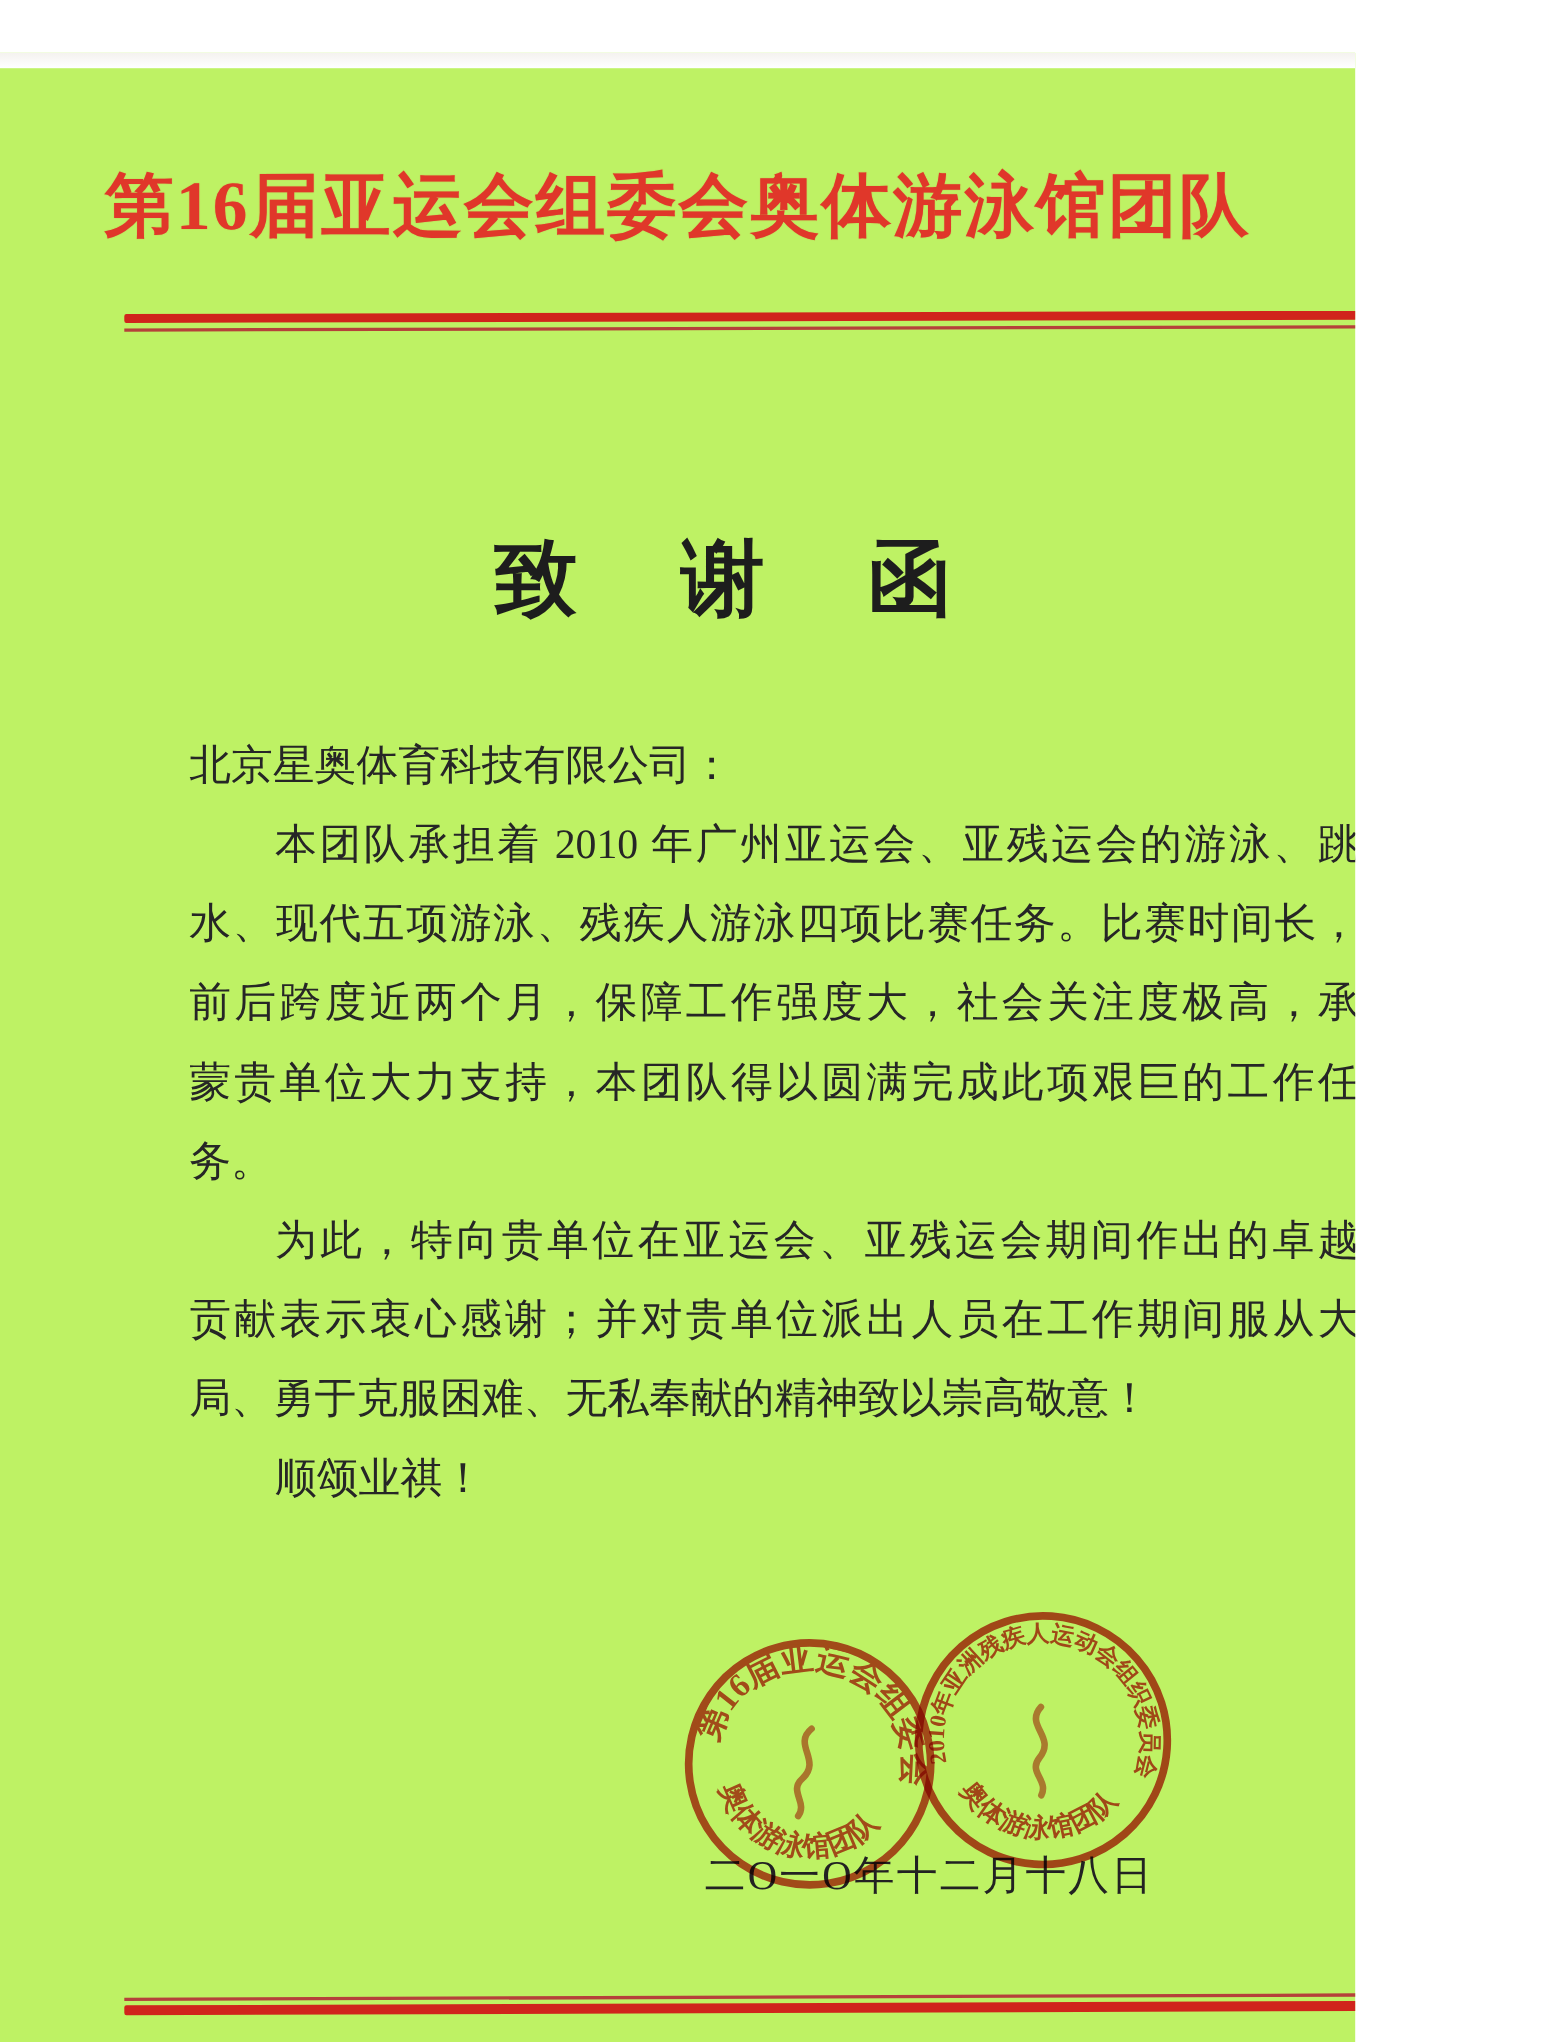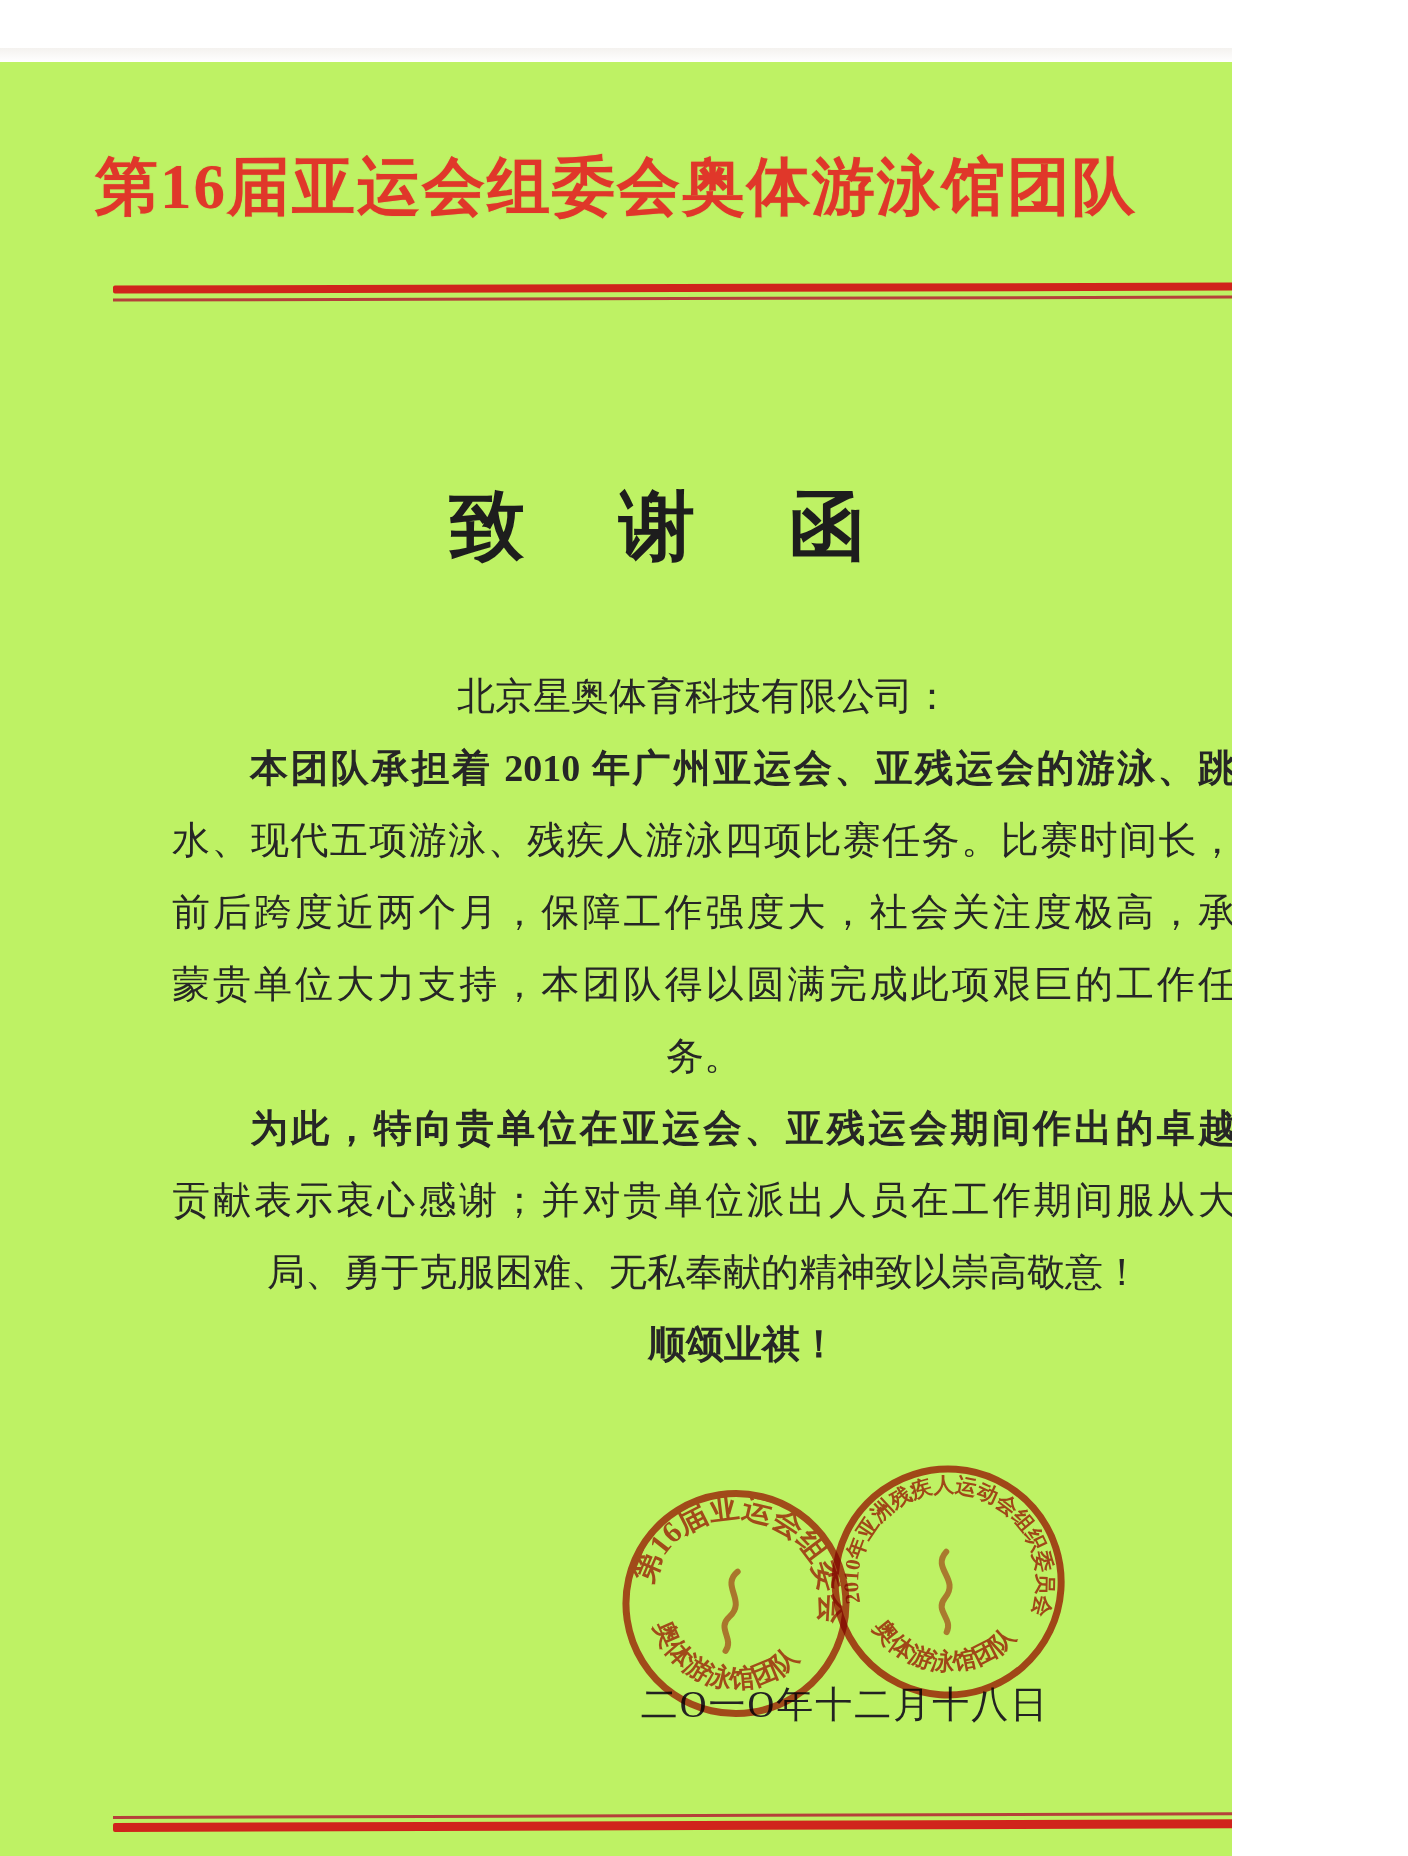--- a/index.html
+++ b/index.html
@@ -36,28 +36,27 @@
     font-size:76px;font-weight:bold;color:#1d1d1d;
     letter-spacing:94px;text-indent:94px;padding-left:41px;
   }
   .body-text{
     position:absolute;left:172px;top:612px;width:1064px;
     font-size:38px;color:#262626;
   }
   .body-text .line{
     margin:0;height:72px;line-height:72px;
     white-space:nowrap;
-    text-align:center;
   }
   .body-text .line.justify{
     white-space:normal;
     text-align:justify;
     text-align-last:justify;
   }
-  .body-text .line.indent{text-indent:78px;font-weight:bold;}
+  .body-text .line.indent{text-indent:78px;}
   .sig-org{
     position:absolute;left:480px;top:1512px;width:700px;
     text-align:center;font-size:36px;color:#222;letter-spacing:1px;
     white-space:nowrap;
   }
   .sig-date{
     position:absolute;left:545px;top:1632px;width:600px;
     text-align:center;font-size:37px;color:#222;letter-spacing:2px;
     white-space:nowrap;
   }

